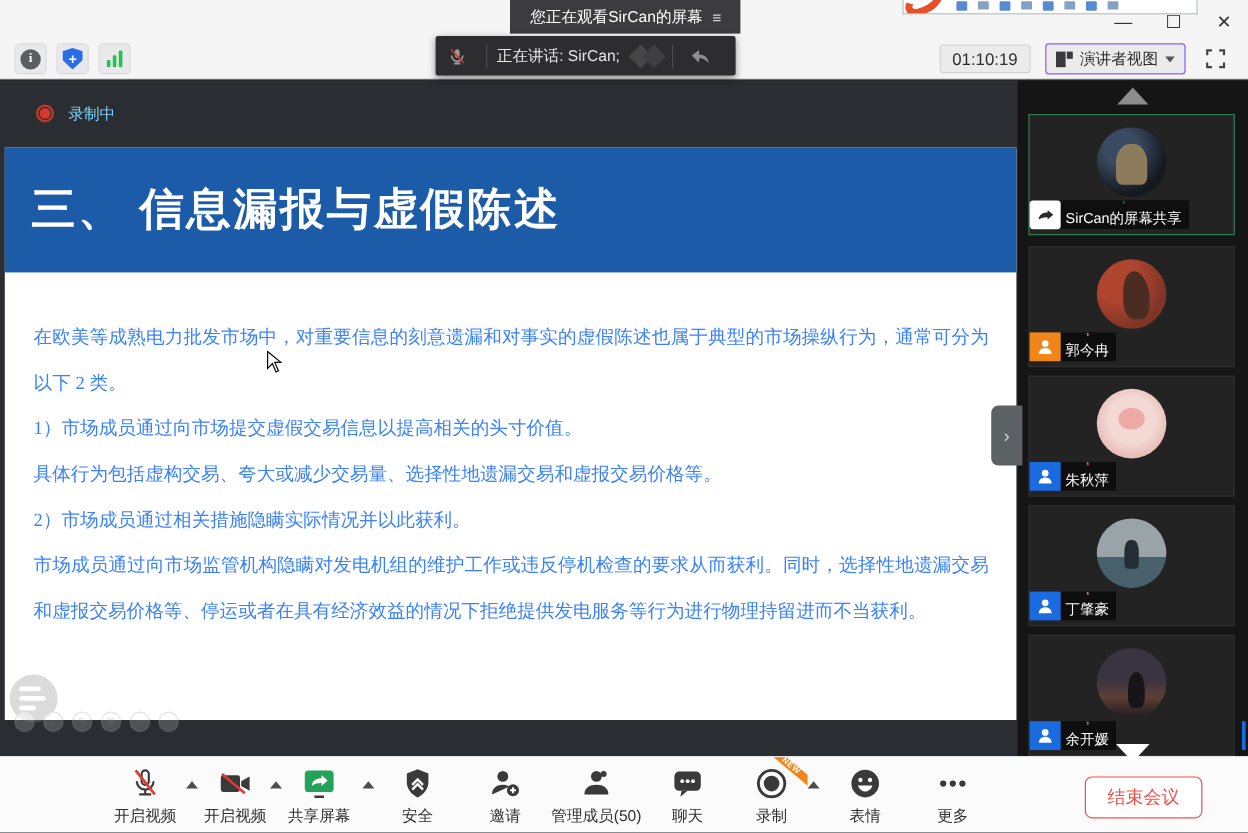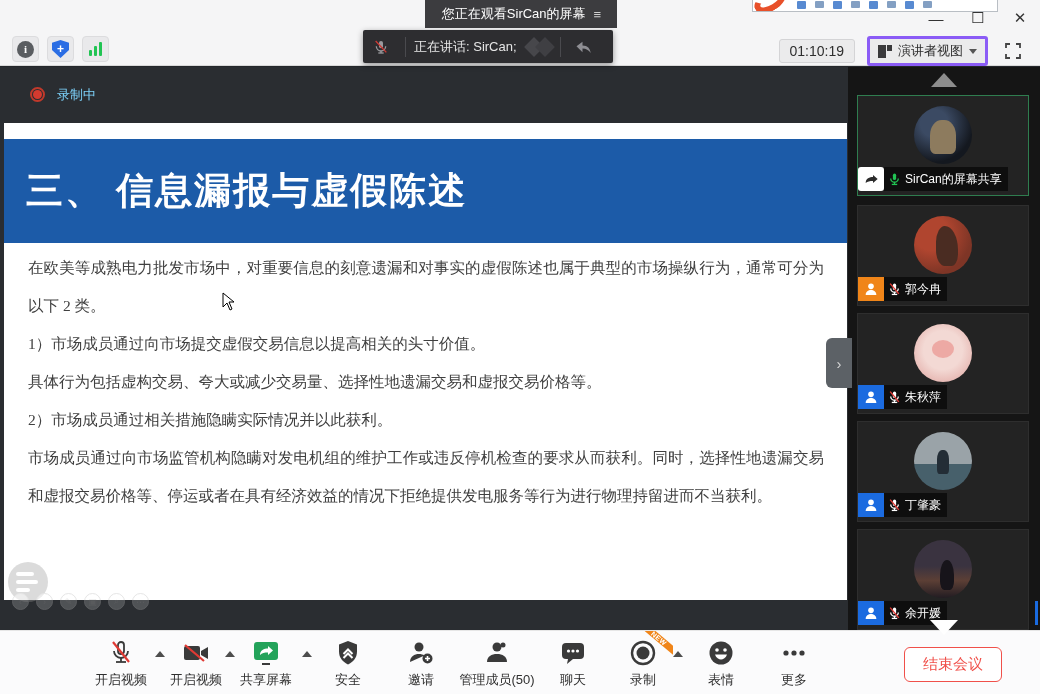--- a/index.html
+++ b/index.html
@@ -20,21 +20,21 @@
   .tl-icons { position:absolute; left:12px; top:36px; display:flex; gap:8px; }
   .tl-chip { width:27px; height:26px; background:#e9e9eb; border:1px solid #dcdcde; border-radius:4px; display:flex; align-items:center; justify-content:center; }
   .info-circ { width:17px; height:17px; border-radius:50%; background:#5a5d61; color:#fff; font-size:11px; font-weight:bold; display:flex; align-items:center; justify-content:center; font-family:"Liberation Serif",serif; }
   .shield-blue { width:17px; height:18px; background:#2a6de4; color:#fff; font-size:12px; font-weight:bold; display:flex; align-items:center; justify-content:center; clip-path:polygon(50% 0,100% 15%,100% 55%,50% 100%,0 55%,0 15%); }
   .sig { display:flex; align-items:flex-end; gap:2px; height:14px; }
   .sig i { display:block; width:3px; background:#21c453; border-radius:1px; }
   .sig i:nth-child(1){height:6px;} .sig i:nth-child(2){height:10px;} .sig i:nth-child(3){height:14px;}
 
   .tr-ctl { position:absolute; right:14px; top:36px; display:flex; align-items:center; gap:12px; }
   .timerbox { background:#ebebec; border:1px solid #d4d4d6; border-radius:3px; padding:3px 10px; font-size:14px; color:#2e2e2e; }
-  .viewbtn { background:#ebebec; border:3px solid #8b5cf6; border-radius:3px; padding:3px 8px; display:flex; align-items:center; gap:6px; font-size:13px; color:#2e2e2e; }
+  .viewbtn { background:#ebebec; border:1px solid #8b5cf6; border-radius:3px; padding:3px 8px; display:flex; align-items:center; gap:6px; font-size:13px; color:#2e2e2e; }
   .viewico { position:relative; width:14px; height:13px; }
   .viewico b { position:absolute; background:#3a3a3c; }
   .viewico b:nth-child(1){ left:0; top:0; width:8px; height:13px; }
   .viewico b:nth-child(2){ left:9px; top:0; width:5px; height:6px; }
   .caret-down { width:0; height:0; border-left:4px solid transparent; border-right:4px solid transparent; border-top:5px solid #555; }
   .fsbtn { width:26px; height:26px; display:flex; align-items:center; justify-content:center; }
 
   
   .notif1 { position:absolute; left:425px; top:0; width:192px; height:28px; background:#3c3c3f; color:#fff; z-index:9; display:flex; align-items:center; justify-content:center; gap:8px; font-size:13px; }
   .notif1 .menu { color:#cfcfcf; font-size:13px; letter-spacing:-1px; }
@@ -47,22 +47,22 @@
   .n2arrow { margin-left:6px; }
 
   
   .mainarea { position:absolute; left:0; top:67px; width:848px; height:563px; background:#2a2d31; }
   .recstrip { position:absolute; left:0; top:0; width:100%; height:55px; display:flex; align-items:center; padding-left:30px; gap:12px; }
   .recdot { width:15px; height:15px; border:2px solid #c0392b; border-radius:50%; display:flex; align-items:center; justify-content:center; }
   .recdot i { width:9px; height:9px; background:#d43a2f; border-radius:50%; display:block; }
   .reclabel { color:#7dd3fc; font-size:13px; }
 
   .slide { position:absolute; left:4px; top:56px; width:843px; height:477px; background:#ffffff; }
-  .slidetitle { position:absolute; left:0; top:16px; width:100%; height:104px; background:#1c5ba8; color:#fff; display:flex; align-items:center; padding-left:22px; font-size:37px; font-weight:bold; letter-spacing:2px; }
-  .slidebody { position:absolute; left:24px; top:126px; width:796px; color:#404040; font-family:"Liberation Serif","DejaVu Serif",serif; font-size:15.5px; line-height:38px; text-align:justify; }
+  .slidetitle { position:absolute; left:0; top:0; width:100%; height:104px; background:#1c5ba8; color:#fff; display:flex; align-items:center; padding-left:22px; font-size:37px; font-weight:bold; letter-spacing:2px; }
+  .slidebody { position:absolute; left:24px; top:140px; width:796px; color:#3b82f6; font-family:"Liberation Serif","DejaVu Serif",serif; font-size:15.5px; line-height:38px; text-align:justify; }
   .slidebody p { margin:0; }
 
   
   .pptctl { position:absolute; left:2px; bottom:-12px; height:46px; opacity:.35; }
   .pptmain { position:absolute; left:2px; bottom:10px; width:40px; height:40px; background:#9a9a9a; border-radius:50%; display:flex; flex-direction:column; justify-content:center; gap:4px; padding-left:8px; }
   .pptmain i { display:block; height:4px; background:#fff; border-radius:2px; }
   .pptmain i:nth-child(1){width:18px;} .pptmain i:nth-child(2){width:22px;} .pptmain i:nth-child(3){width:14px;}
   .pptrow { position:absolute; left:6px; bottom:2px; display:flex; gap:7px; }
   .pptrow span { width:17px; height:17px; border:1px solid #b5b5b5; border-radius:50%; color:#b0b0b0; font-size:9px; display:flex; align-items:center; justify-content:center; background:rgba(255,255,255,.5); }
 
@@ -83,21 +83,21 @@
   .av1::after { content:""; position:absolute; left:22px; top:10px; width:22px; height:40px; background:#4a2c22; border-radius:40% 60% 30% 40%; }
   .av2 { background:radial-gradient(circle at 50% 45%, #f3d9d4 0 45%, #e7b9b4 75%); }
   .av2::after { content:""; position:absolute; left:18px; top:16px; width:22px; height:18px; background:#eda9a4; border-radius:50%; }
   .av3 { background:linear-gradient(180deg,#9aa3a8 0 55%, #47606b 55% 100%); }
   .av3::after { content:""; position:absolute; left:23px; top:18px; width:12px; height:24px; background:#232d36; border-radius:40% 40% 20% 20%; }
   .av4 { background:linear-gradient(180deg,#3a3340 0 45%, #5c3f35 70%, #221c22 100%); }
   .av4::after { content:""; position:absolute; left:26px; top:20px; width:14px; height:30px; background:#17141a; border-radius:50% 50% 30% 30%; }
   .tilebar { position:absolute; left:0; bottom:4px; display:flex; align-items:stretch; height:24px; max-width:100%; }
   .stat { width:26px; height:24px; display:flex; align-items:center; justify-content:center; flex:none; }
   .stat.orange { background:#f08519; } .stat.blue { background:#1b6be0; } .stat.share { background:#ffffff; border-radius:3px; }
-  .tlabel { background:rgba(10,10,10,.82); color:#fff; font-size:12px; display:flex; align-items:center; gap:4px; padding:0 6px 0 4px; white-space:nowrap; }
+  .tlabel { background:rgba(10,10,10,.82); color:#fff; font-size:12px; display:flex; align-items:center; gap:4px; padding:0 6px 0 4px; white-space:nowrap;flex-direction:column; }
 
   
   .bottombar { position:absolute; left:0; top:630px; width:1040px; height:64px; background:#fbfbfc; border-top:1px solid #e6e6e6; z-index:5; }
   .tbitem { position:absolute; top:8px; width:86px; display:flex; flex-direction:column; align-items:center; gap:4px; }
   .tbitem .ticon { height:28px; display:flex; align-items:center; justify-content:center; position:relative; }
   .tbitem .tlabeltxt { font-size:13px; color:#2f2f2f; white-space:nowrap; }
   .chev { position:absolute; top:20px; width:0; height:0; border-left:5px solid transparent; border-right:5px solid transparent; border-bottom:6px solid #4d4d4d; }
   .newbadge { position:absolute; right:-16px; top:-8px; width:30px; height:30px; overflow:hidden; }
   .newbadge b { position:absolute; left:-6px; top:4px; width:44px; background:#f08519; color:#fff; font-size:7px; text-align:center; transform:rotate(40deg); font-weight:bold; letter-spacing:.5px; }
   .endbtn { position:absolute; right:38px; top:16px; border:1px solid #f0504a; color:#f0504a; background:#fff; border-radius:6px; font-size:15px; padding:7px 18px; }

